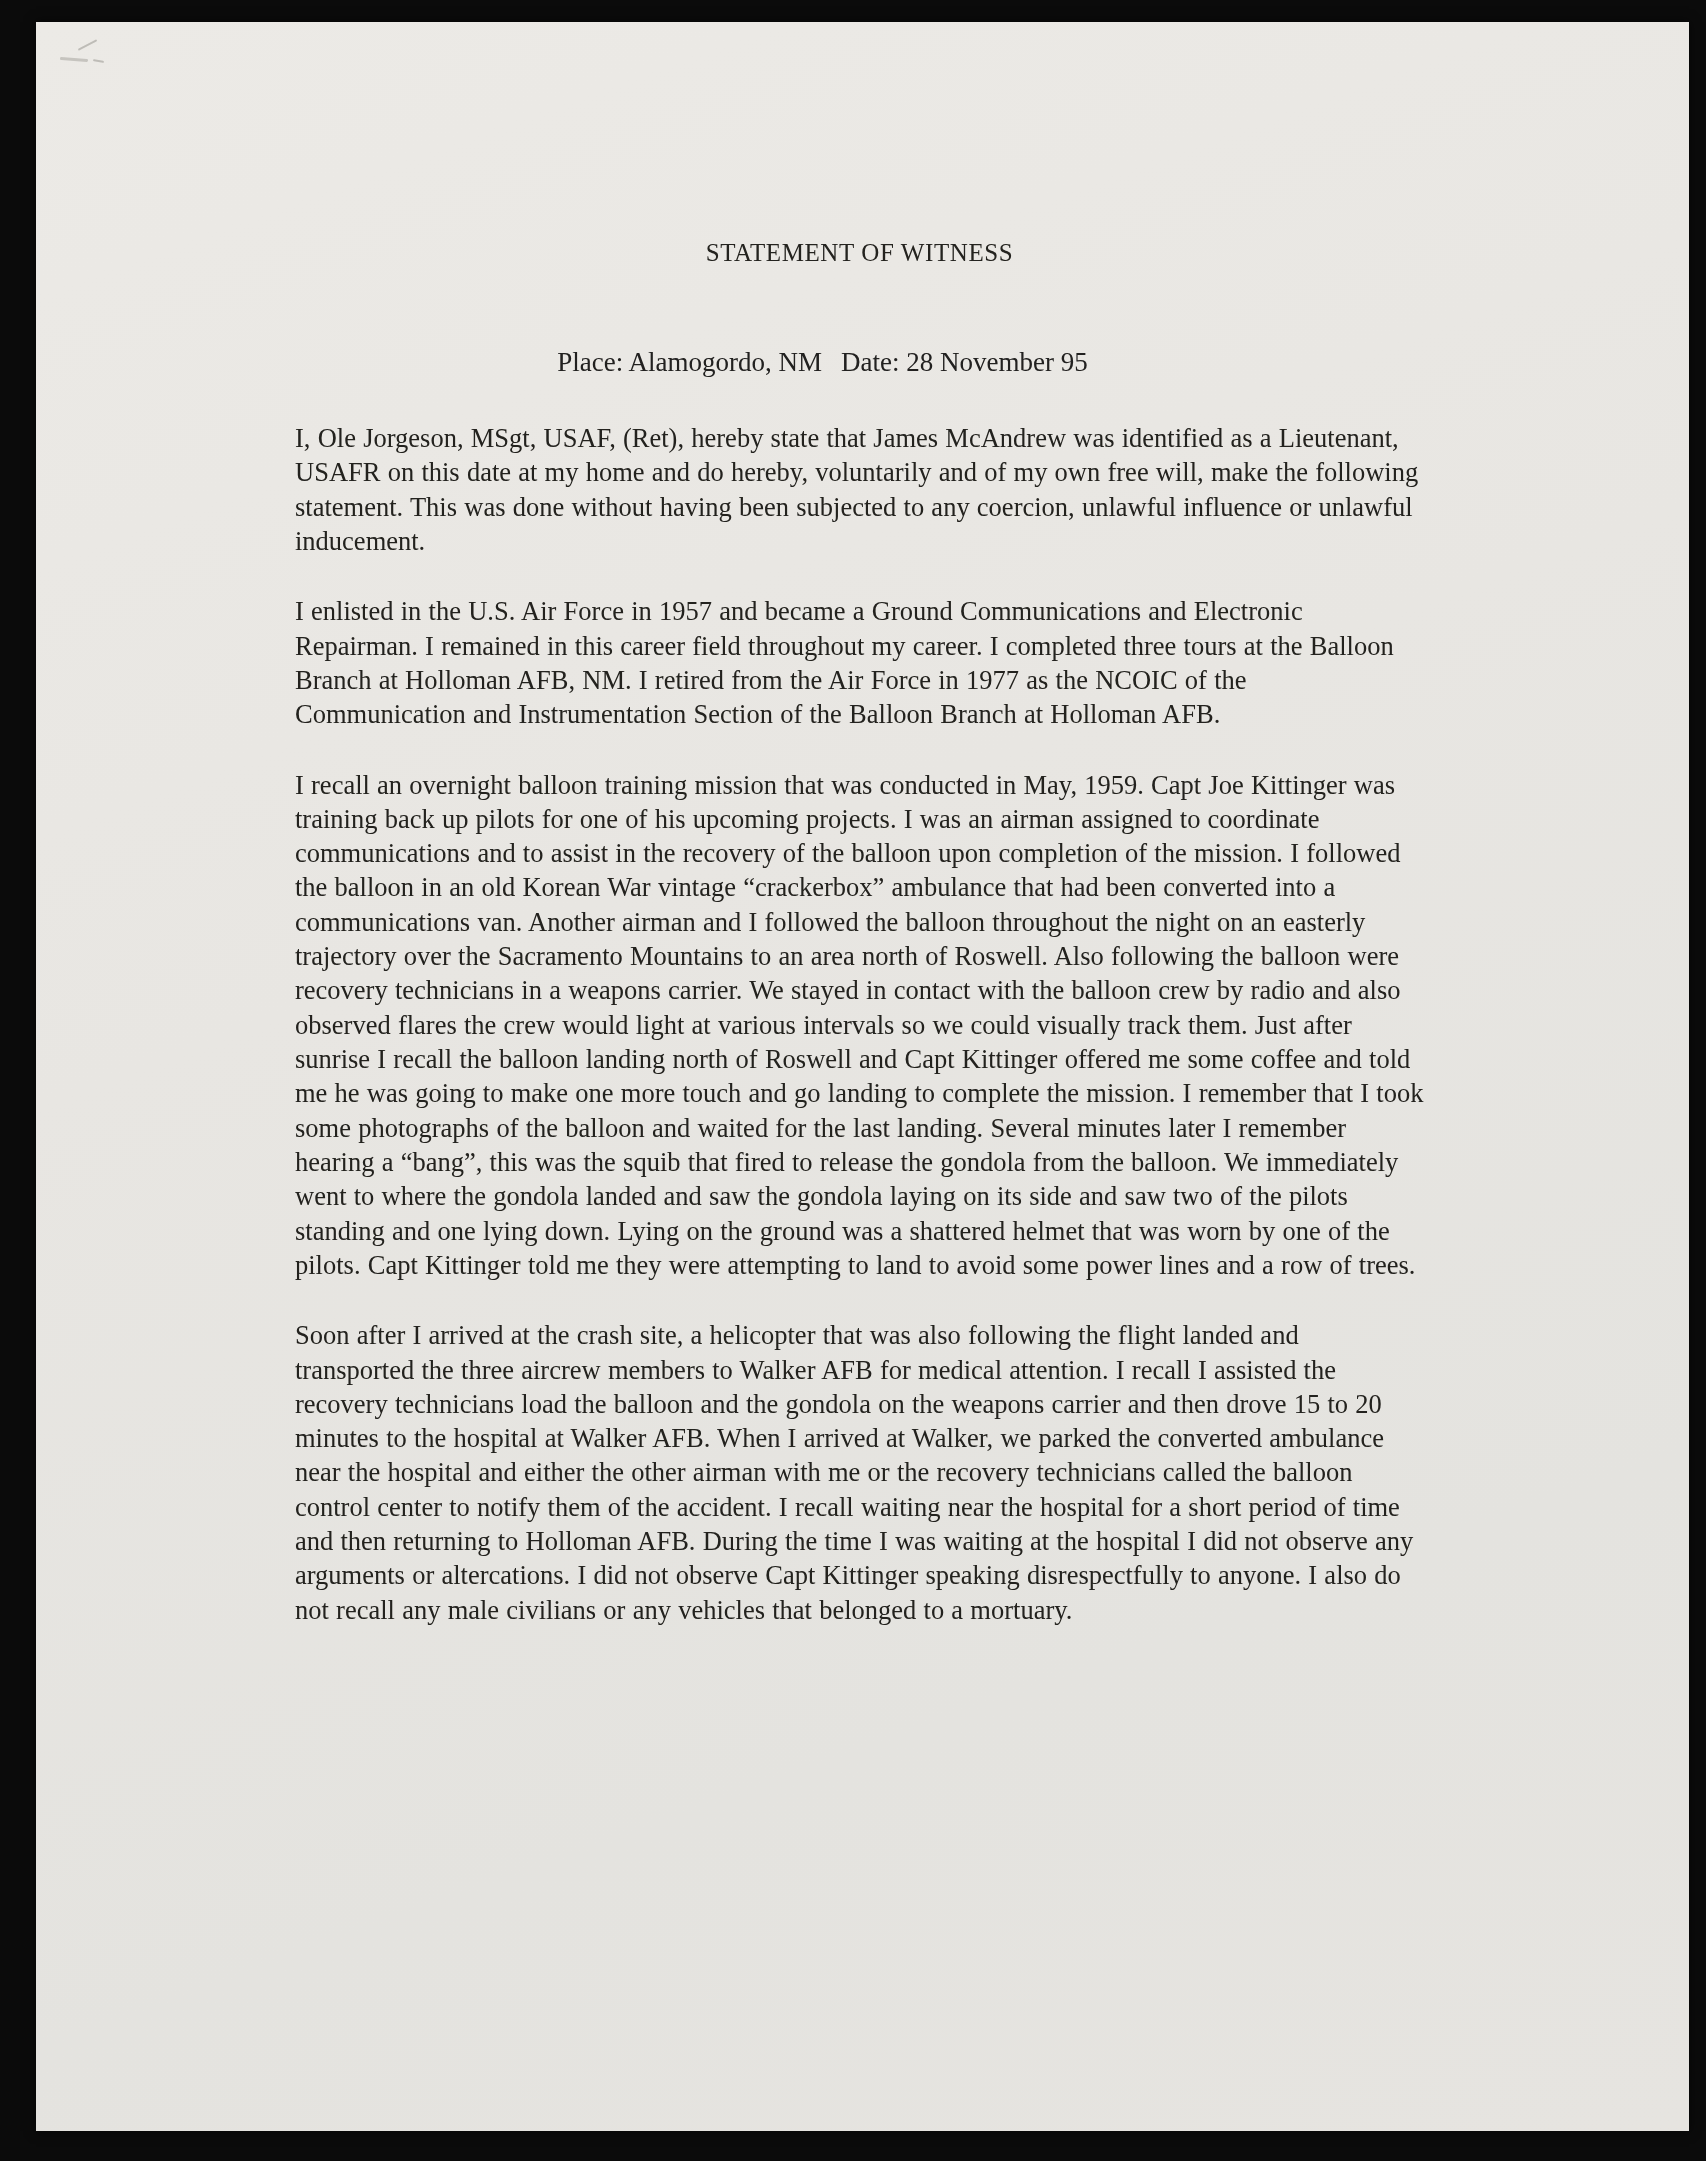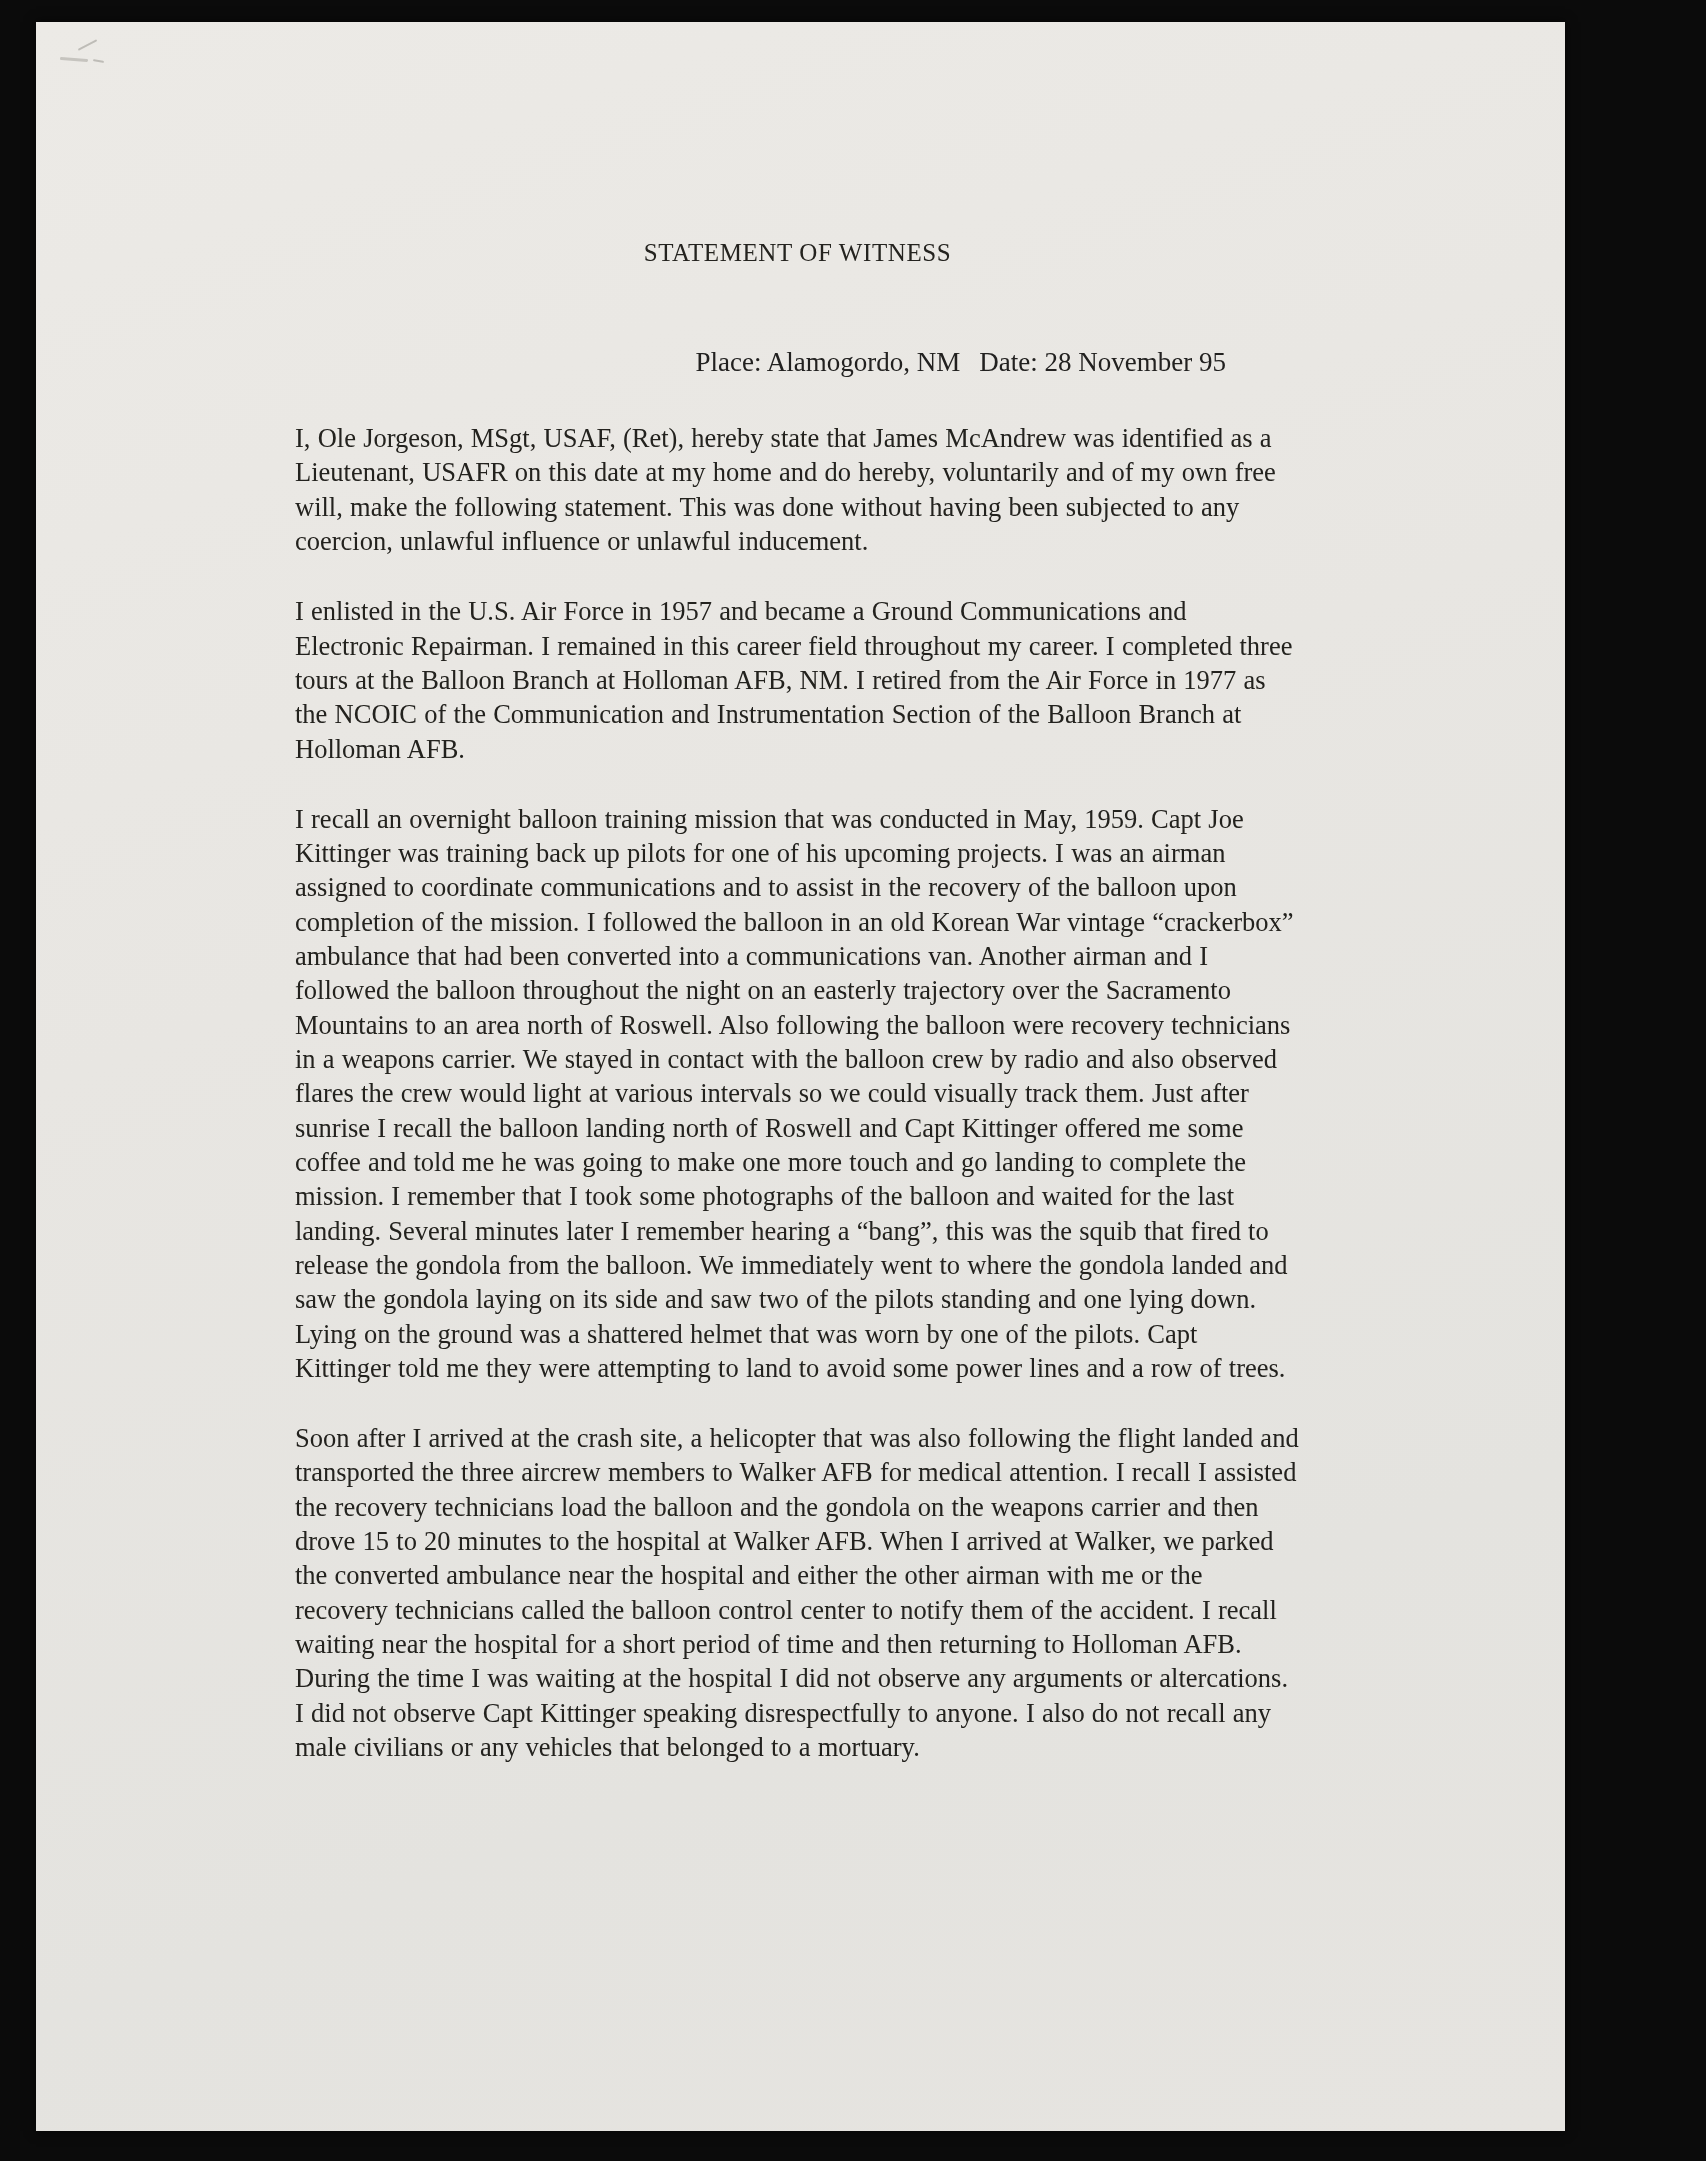--- a/index.html
+++ b/index.html
@@ -13,21 +13,21 @@
   }
   .scan-bg {
     position: absolute;
     inset: 0;
     background: #0b0b0b;
   }
   .paper {
     position: absolute;
     left: 36px;
     top: 22px;
-    width: 1529px;
+    width: 1653px;
     height: 2109px;
     background: linear-gradient(160deg, #eceae6 0%, #e8e6e2 40%, #e4e3df 75%, #e6e4e0 100%);
     box-shadow: 0 0 11px rgba(0,0,0,0.65);
     color: #222120;
   }
   .smudge {
     position: absolute;
     left: 18.5px;
     top: 17px;
     width: 74px;
@@ -53,21 +53,21 @@
     margin: 0;
     padding-top: 217px;
     text-align: center;
     font-size: 25px;
     font-weight: normal;
     letter-spacing: 0.6px;
     color: #24231f;
   }
   .meta-row {
     display: flex;
-    justify-content: flex-end;
+    justify-content: center;
     align-items: baseline;
     margin-top: 80px;
     padding-right: 74px;
     font-size: 27px;
     gap: 19px;
   }
   .body-text {
     margin-top: 43px;
     font-size: 26.5px;
     line-height: 1.295;

